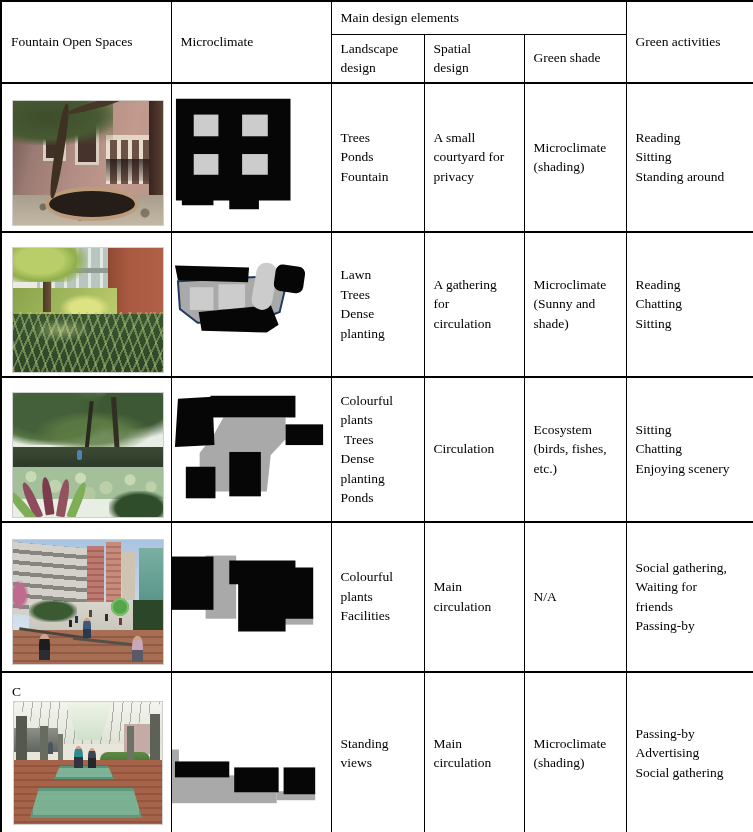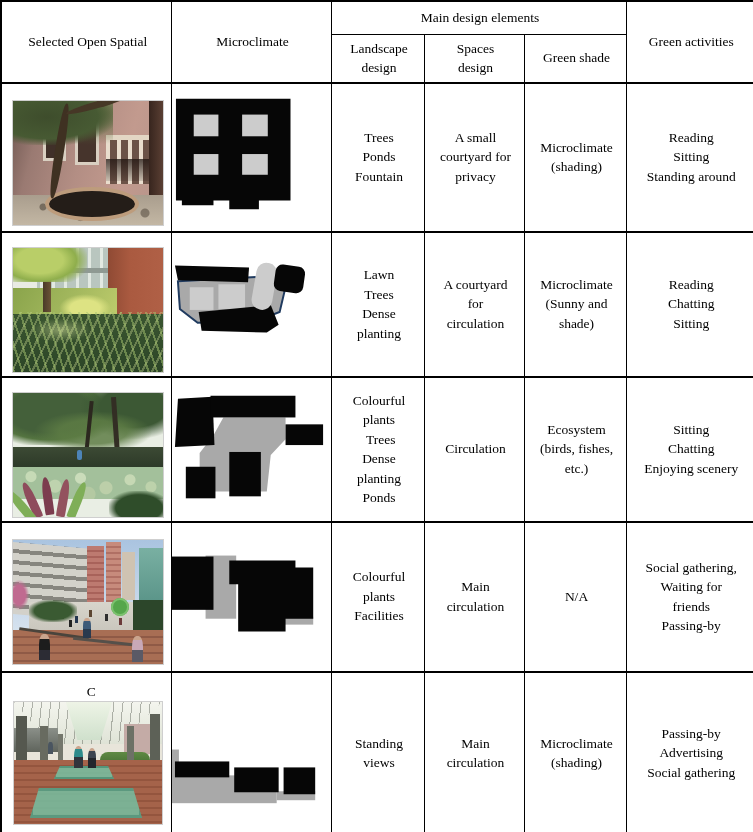--- a/index.html
+++ b/index.html
@@ -1,19 +1,19 @@
 <!DOCTYPE html>
 <html style="--border-black: #000000; --diagram-black: #060606; --diagram-gray: #a9a9a9; --diagram-lightgray: #cccccc; --diagram-navy: #1f3a5f;"><head>
 <meta charset="utf-8">
 <style>
   html,body{margin:0;padding:0;background:#ffffff;}
   .page{width:753px;height:832px;background:#fff;overflow:hidden;position:relative;
         font-family:"Liberation Serif","DejaVu Serif",serif;color:#000;}
   table.grid{border-collapse:collapse;table-layout:fixed;width:753px;border:2px solid #000;}
-  .grid th,.grid td{border:1px solid #000;padding:0;font-weight:normal;text-align:center;
+  .grid th,.grid td{border:1px solid #000;padding:0;font-weight:normal;text-align:left;
         font-size:13.5px;line-height:19.5px;vertical-align:middle;overflow:hidden;}
   .grid tr.body-row>td{border-top-width:2px;}
   .pad{padding:4px 6px 4px 9px;white-space:pre-line;}
   .h1row{height:33px;} .h2row{height:46px;}
   .r1{height:149px;} .r2{height:145px;} .r3{height:145px;} .r4{height:150px;} .r5{height:163px;}
   .photo-cell,.diagram-cell{vertical-align:top;}
   .cell-label{padding:3px 0 0 10px;font-size:13.5px;line-height:15px;white-space:pre;}
   .dsvg{display:block;margin:0;}
   .d-blk{fill:var(--diagram-black,#060606);}
   .d-gry{fill:var(--diagram-gray,#a9a9a9);}
@@ -149,39 +149,39 @@
     <col style="width:170px">
         <col style="width:160px">
         <col style="width:93px">
     <col style="width:100px">
         <col style="width:102px">
         <col style="width:128px">
   </colgroup>
   <thead>
     <tr class="h1row">
       <th rowspan="2">
-            <div class="pad">Selected Open Spatial</div>
+            <div class="pad">Fountain Open Spaces</div>
           </th>
       <th rowspan="2">
             <div class="pad">Microclimate</div>
           </th>
       <th colspan="3">
             <div class="pad">Main design elements</div>
           </th>
       <th rowspan="2">
             <div class="pad">Green activities</div>
           </th>
     </tr>
     <tr class="h2row">
       <th>
             <div class="pad">Landscape
 design</div>
           </th>
       <th>
-            <div class="pad">Spaces
+            <div class="pad">Spatial
 design</div>
           </th>
       <th>
             <div class="pad">Green shade</div>
           </th>
     </tr>
   </thead>
   <tbody>
 
     <tr class="body-row r1">
@@ -261,21 +261,21 @@
           <rect class="d-blk" x="104" y="33" width="30" height="27" rx="7" transform="rotate(8 119 46)"></rect>
         </svg>
       </td>
       <td>
             <div class="pad">Lawn
 Trees
 Dense
 planting</div>
           </td>
       <td>
-            <div class="pad">A courtyard
+            <div class="pad">A gathering
 for
 circulation</div>
           </td>
       <td>
             <div class="pad">Microclimate
 (Sunny and
 shade)</div>
           </td>
       <td>
             <div class="pad">Reading

